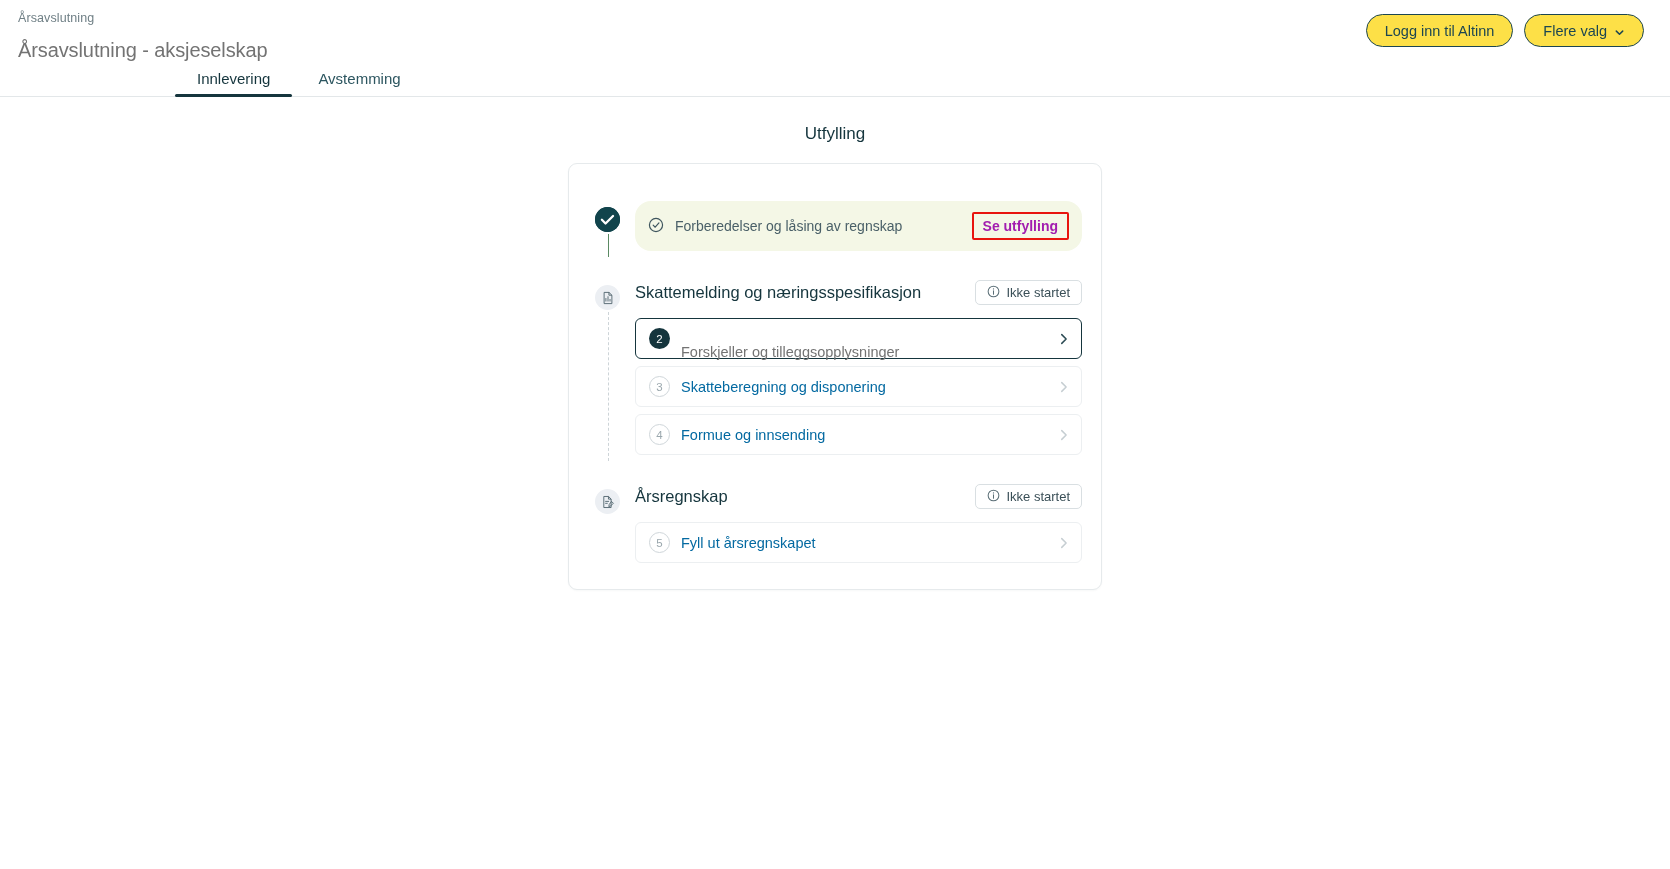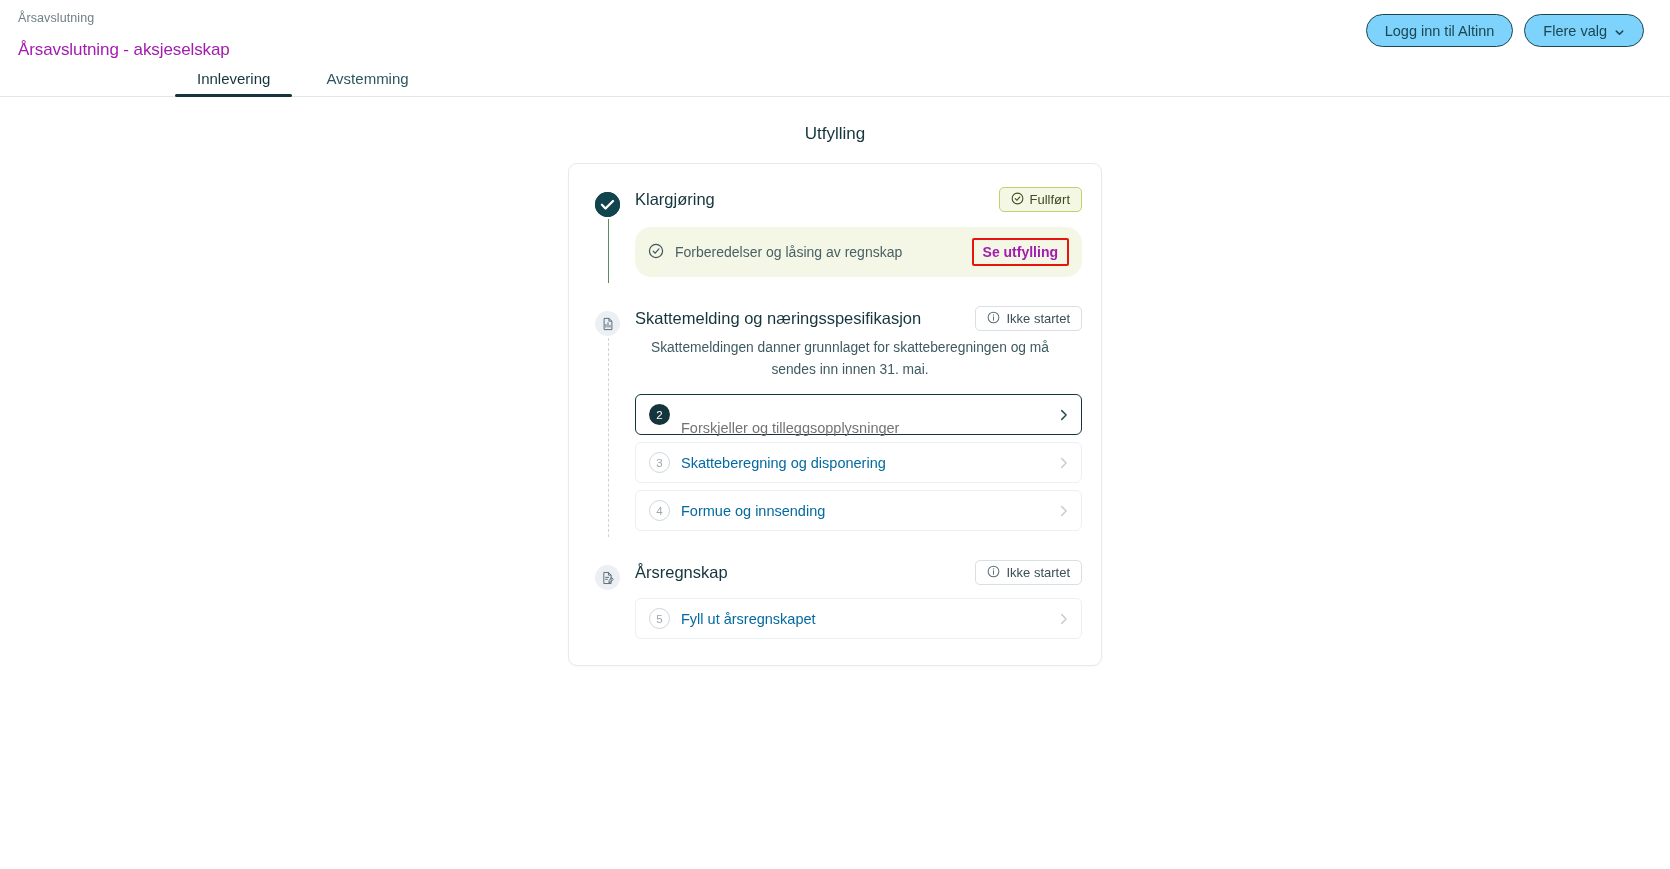--- a/index.html
+++ b/index.html
@@ -22,42 +22,42 @@
     padding: 10px 28px 0 18px;
   }
   .title-block { display: flex; flex-direction: column; gap: 10px; }
   .breadcrumb {
     font-size: 12.5px;
     color: #6f7f85;
     letter-spacing: .1px;
     line-height: 16px;
   }
   .page-title {
-    font-size: 17px;
+    font-size: 20px;
     font-weight: 400;
-    color: #a21caf;
+    color: #737373;
     line-height: 28px;
     letter-spacing: -.1px;
   }
   .header-actions {
     position: absolute;
     top: 14px;
     right: 26px;
     display: flex;
     gap: 11px;
   }
   .pill-btn {
     display: inline-flex;
     align-items: center;
     gap: 7px;
     height: 33px;
     padding: 8px 18px;
     border: 1.4px solid #1c4651;
     border-radius: 18px;
-    background: #7dd3fc;
+    background: #fde047;
     color: #1c4651;
     font-size: 14.5px;
     font-family: "Liberation Sans", sans-serif;
     cursor: pointer;
     white-space: nowrap;
   }
   .chev-down { width: 11px; height: 11px; display: inline-block; }
 
   
   .tabs-wrap {
@@ -69,21 +69,21 @@
     position: absolute;
     left: 0; right: 0; bottom: 0;
     height: 1px;
     background: #e3e7e9;
   }
   .tabs {
     position: absolute;
     left: 175px;
     bottom: 0;
     display: flex;
-    gap: 12px;
+    gap: 4px;
   }
   .tab {
     position: relative;
     padding: 0 22px 9px 22px;
     font-size: 15px;
     color: #2d5660;
     cursor: pointer;
     background: none;
     border: none;
     font-family: "Liberation Sans", sans-serif;
@@ -305,32 +305,20 @@
 
     <div class="tl-group">
       <div class="tl-marker done">
         <svg viewBox="0 0 24 24" width="25" height="25">
             <circle cx="12" cy="12" r="12" fill="#11444c"></circle>
             <path d="M6.6 12.3l3.5 3.5 7.2-7.2" fill="none" stroke="#ffffff" stroke-width="2.2" stroke-linecap="round" stroke-linejoin="round"></path>
           </svg>
       </div>
       <div class="tl-line solid"></div>
 
-      <div class="grp-head">
-        <div class="grp-title">Klargjøring</div>
-        <div class="badge done">
-          <span>
-            <svg viewBox="0 0 16 16" width="13" height="13" fill="none" stroke="#3e4a22" stroke-width="1.3">
-                <circle cx="8" cy="8" r="6.6"></circle>
-                <path d="M5.2 8.2l2 2 3.7-4.2" stroke-linecap="round" stroke-linejoin="round"></path>
-              </svg>
-          </span>
-          <span>Fullført</span>
-        </div>
-      </div>
 
       <div class="done-row">
         <div class="done-row-left">
           <span>
             <svg viewBox="0 0 18 18" width="16" height="16" fill="none" stroke="#3f565e" stroke-width="1.35">
                 <circle cx="9" cy="9" r="7.4"></circle>
                 <path d="M5.8 9.2l2.3 2.3 4.2-4.8" stroke-linecap="round" stroke-linejoin="round"></path>
               </svg>
           </span>
           <span>Forberedelser og låsing av regnskap</span>
@@ -360,21 +348,20 @@
             <svg viewBox="0 0 16 16" width="13" height="13" fill="none" stroke="#5a6e76" stroke-width="1.25">
                 <circle cx="8" cy="8" r="6.6"></circle>
                 <path d="M8 7.2v4.1" stroke-linecap="round"></path>
                 <circle cx="8" cy="4.9" r=".78" fill="#5a6e76" stroke="none"></circle>
               </svg>
           </span>
           <span>Ikke startet</span>
         </div>
       </div>
 
-      <div class="grp-desc">Skattemeldingen danner grunnlaget for skatteberegningen og må sendes inn innen 31. mai.</div>
 
       <div class="steps">
 
         <div class="step active">
           <div class="step-left">
             <span class="num on">2</span>
             <span class="step-label">Forskjeller og tilleggsopplysninger</span>
           </div>
           <span class="chev-right">
             <svg viewBox="0 0 10 16" width="9" height="14" fill="none" stroke="#2b4a53" stroke-width="1.7" stroke-linecap="round" stroke-linejoin="round">

